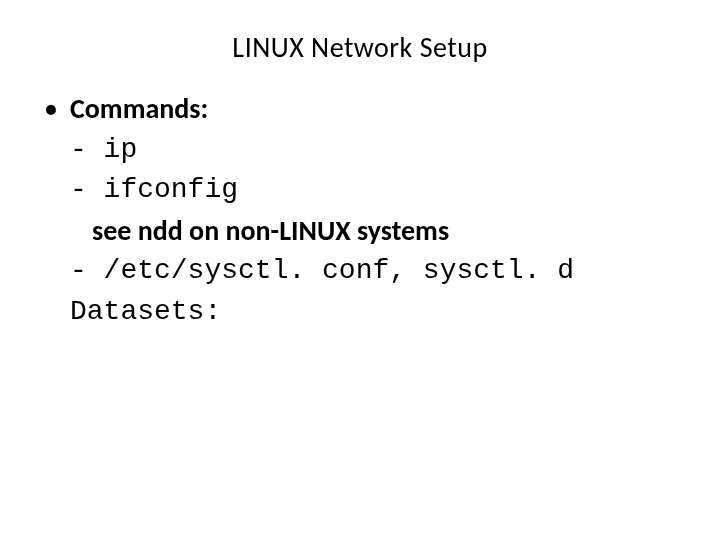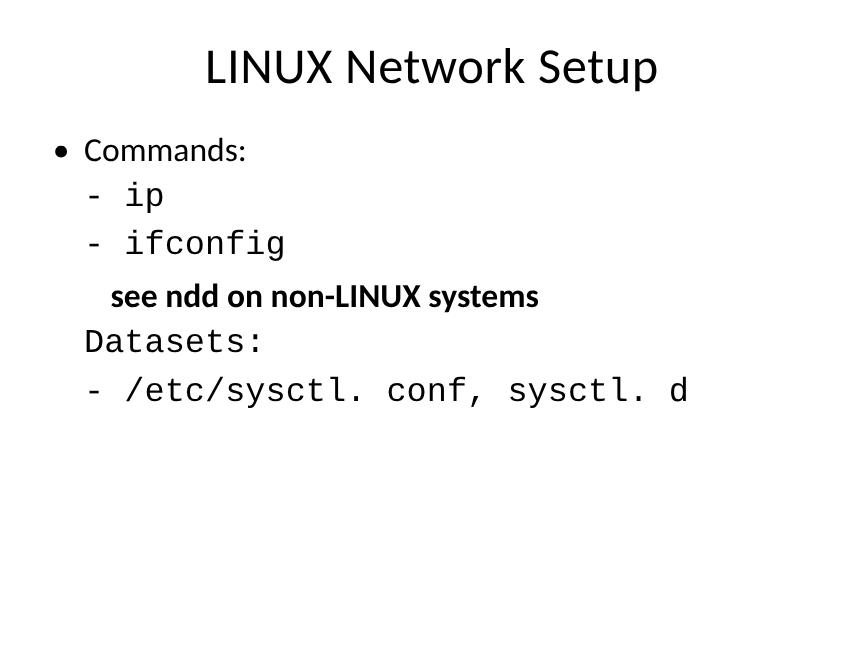--- a/index.html
+++ b/index.html
@@ -10,41 +10,42 @@
     body {
       width: 720px;
       height: 540px;
       background: #ffffff;
       font-family: Calibri, "Segoe UI", Arial, sans-serif;
       color: #000000;
       padding: 30px 40px 20px 40px;
       overflow: hidden;
     }
     .title {
-      font-size: 42px;
+      font-size: 28px;
       font-weight: 400;
       text-align: center;
       margin-bottom: 24px;
       letter-spacing: 0.5px;
     }
     .content {
       font-size: 28px;
       line-height: 1.45;
     }
     .bullet-row {
       display: flex;
       align-items: flex-start;
     }
     .bullet {
       width: 30px;
       flex-shrink: 0;
       padding-left: 4px;
     }
     .bullet-text {
       flex: 1;
+      font-weight: bold;
     }
     .indent {
       padding-left: 30px;
       font-family: Liberation Mono, monospace;
     }
     .indent2 {
       padding-left: 52px;
       font-weight: bold;
     }
   </style>
@@ -54,15 +55,15 @@
 <div class="title">LINUX Network Setup</div>
 
 <div class="content">
   <div class="bullet-row">
     <div class="bullet">•</div>
     <div class="bullet-text">Commands:</div>
   </div>
   <div class="indent">- ip</div>
   <div class="indent">- ifconfig</div>
   <div class="indent2">see ndd  on non-LINUX systems</div>
+  <div class="indent">- /etc/sysctl. conf, sysctl. d</div>
   <div class="indent">Datasets:</div>
-  <div class="indent">- /etc/sysctl. conf, sysctl. d</div>
 </div>
 
 </body></html>

